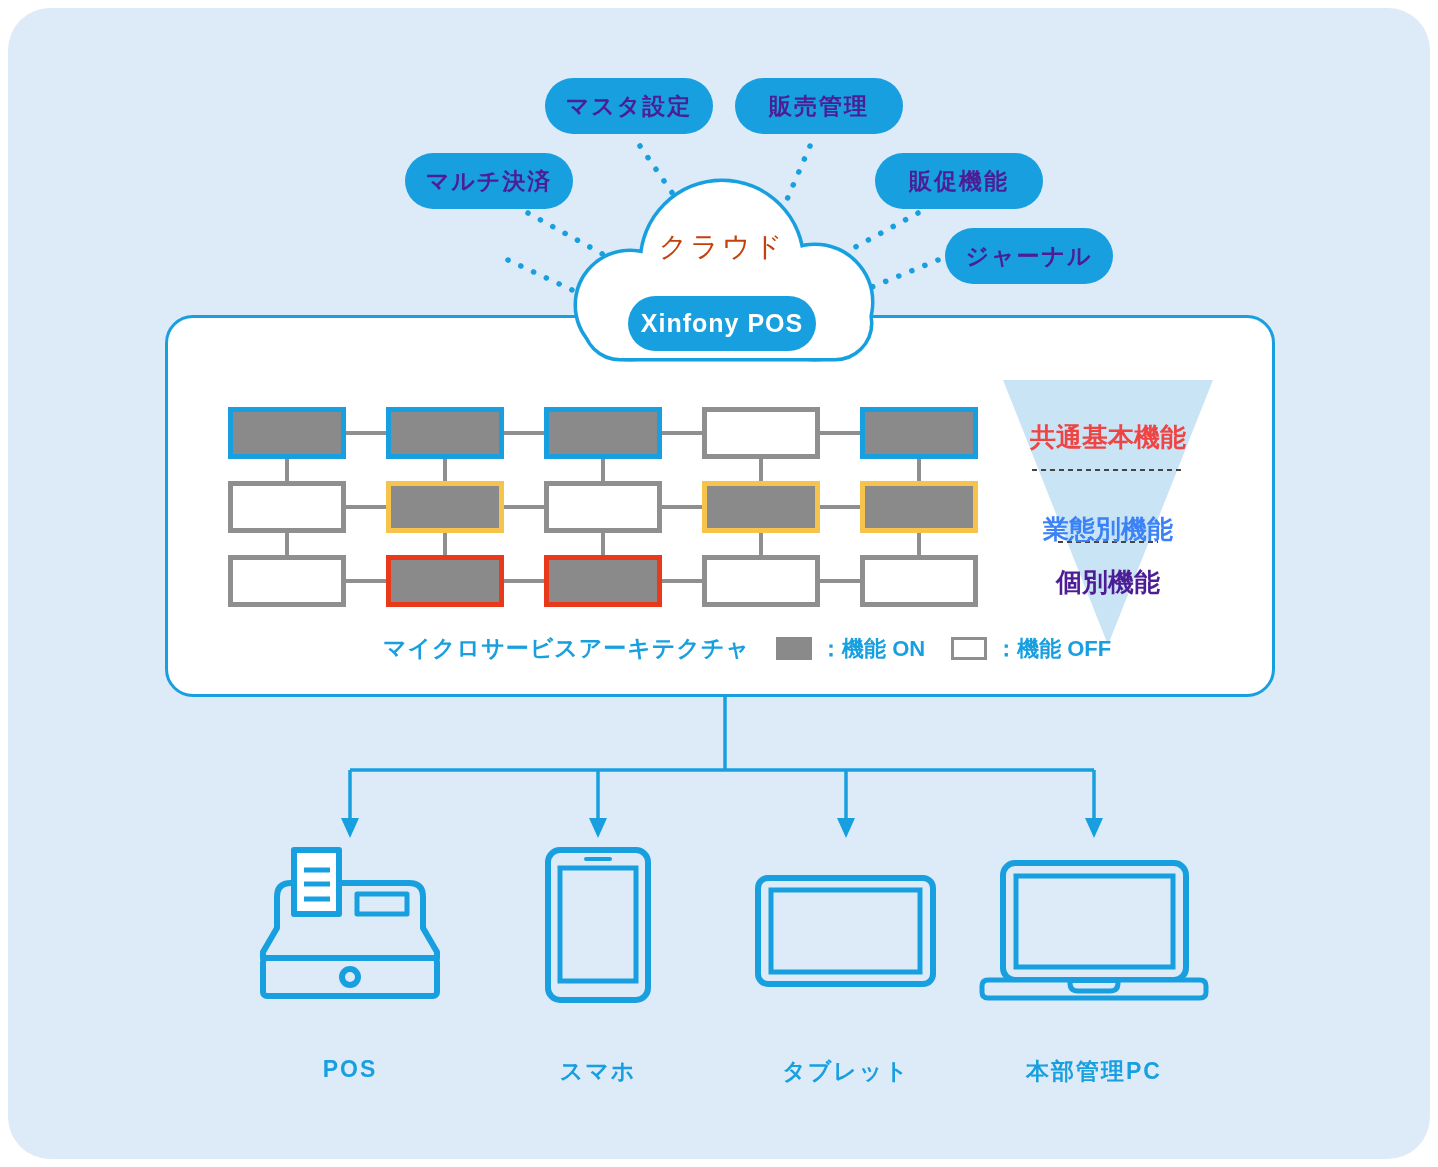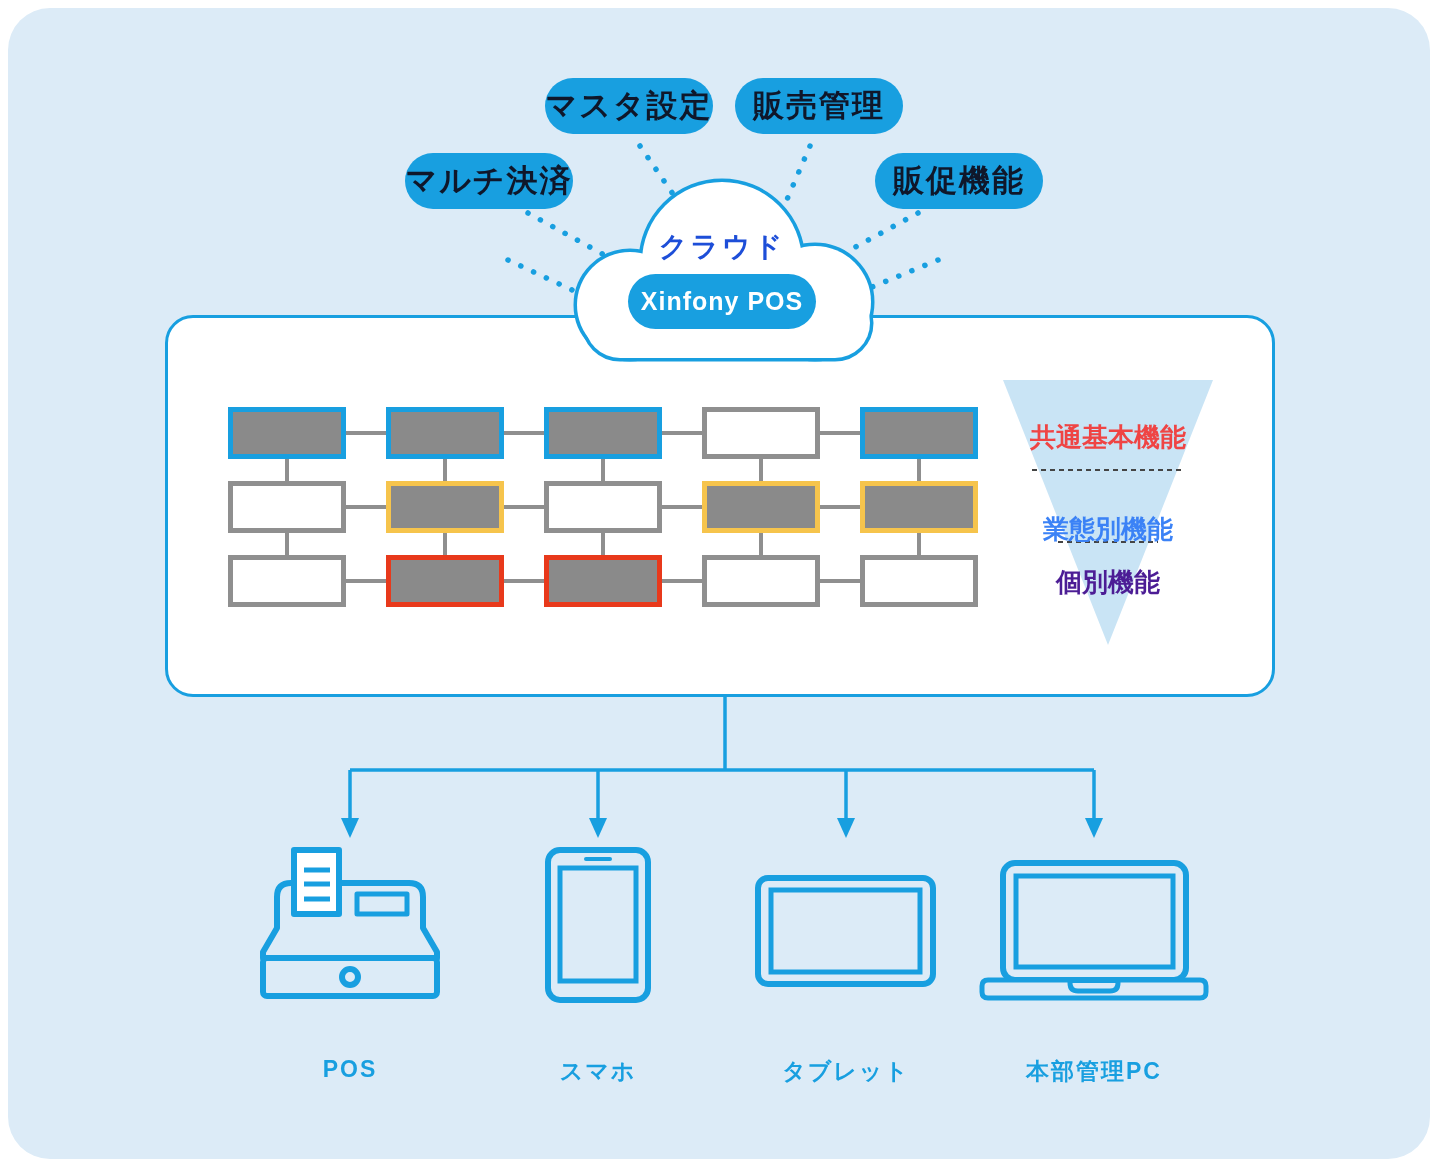--- a/index.html
+++ b/index.html
@@ -2,25 +2,25 @@
 <html><head>
 <meta charset="utf-8">
 <style>
   html,body{margin:0;padding:0;background:#ffffff;font-family:"Liberation Sans","DejaVu Sans",sans-serif;}
   .stage{position:relative;width:1438px;height:1167px;background:#fff;overflow:hidden;}
   .bg{position:absolute;left:8px;top:8px;width:1422px;height:1151px;background:#DCEBF7;border-radius:42px;}
   .panel{position:absolute;left:165px;top:315px;width:1110px;height:382px;background:#ffffff;
          border:3px solid #189FE0;border-radius:28px;box-sizing:border-box;z-index:0;}
   svg.overlay{position:absolute;left:0;top:0;z-index:1;pointer-events:none;}
   .bubble{position:absolute;width:168px;height:56px;background:#189FE0;border-radius:28px;
-          display:flex;align-items:center;justify-content:center;color:#0f172a;font-weight:bold;
-          font-size:31px;letter-spacing:2px;z-index:2;}
-  .cloud-title{position:absolute;left:722px;top:228px;transform:translateX(-50%);color:#1d4ed8;
-          font-size:28px;font-weight:bold;letter-spacing:3px;z-index:2;white-space:nowrap;}
-  .pill{position:absolute;left:628px;top:274px;width:188px;height:55px;background:#189FE0;border-radius:28px;
+          display:flex;align-items:center;justify-content:center;color:#4c1d95;font-weight:bold;
+          font-size:23px;letter-spacing:2px;z-index:2;}
+  .cloud-title{position:absolute;left:722px;top:228px;transform:translateX(-50%);color:#c2410c;
+          font-size:28px;font-weight:normal;letter-spacing:3px;z-index:2;white-space:nowrap;}
+  .pill{position:absolute;left:628px;top:296px;width:188px;height:55px;background:#189FE0;border-radius:28px;
           display:flex;align-items:center;justify-content:center;color:#fff;font-weight:bold;
           font-size:25px;letter-spacing:1px;z-index:2;}
   .gbox{position:absolute;width:118px;height:52px;box-sizing:border-box;background:#fff;
           border:5px solid #8F8F8F;z-index:2;}
   .gbox.on{background:#8A8A8A;}
   .tier-common{border-color:#189FE0;}
   .tier-format{border-color:#F6C44C;}
   .tier-individual{border-color:#E8391B;}
   .legend{position:absolute;left:383px;top:633px;display:flex;align-items:center;gap:26px;z-index:2;}
   .legend .ltitle{color:#189FE0;font-size:23px;font-weight:bold;letter-spacing:1px;white-space:nowrap;}
@@ -142,28 +142,40 @@
       <rect x="1003" y="863" width="183" height="117" rx="12" stroke-width="6"></rect>
       <rect x="1016" y="876" width="157" height="91" stroke-width="5"></rect>
       <path d="M 988 980 L 1070 980 L 1070 983 Q 1070 991 1078 991 L 1110 991 Q 1118 991 1118 983 L 1118 980 L 1200 980 Q 1206 980 1206 986 L 1206 992 Q 1206 998 1200 998 L 988 998 Q 982 998 982 992 L 982 986 Q 982 980 988 980 Z" stroke-width="5"></path>
     </g>
   </svg>
 
   <div class="bubble" style="left:545px;top:78px">マスタ設定</div>
   <div class="bubble" style="left:735px;top:78px">販売管理</div>
   <div class="bubble" style="left:405px;top:153px">マルチ決済</div>
   <div class="bubble" style="left:875px;top:153px">販促機能</div>
+  <div class="bubble" style="left:945px;top:228px">ジャーナル</div>
 
   <div class="cloud-title">クラウド</div>
   <div class="pill">Xinfony POS</div>
 
   <div class="tier-label tl-common">共通基本機能</div>
   <div class="tier-label tl-format">業態別機能</div>
   <div class="tier-label tl-individual">個別機能</div>
 
+  <div class="legend">
+    <span class="ltitle">マイクロサービスアーキテクチャ</span>
+    <span class="lgroup">
+      <span class="sw on"></span>
+      <span class="ltext">：機能 ON</span>
+    </span>
+    <span class="lgroup">
+      <span class="sw off"></span>
+      <span class="ltext">：機能 OFF</span>
+    </span>
+  </div>
 
   <div class="dev-label" style="left:350px">POS</div>
   <div class="dev-label" style="left:598px">スマホ</div>
   <div class="dev-label" style="left:846px">タブレット</div>
   <div class="dev-label" style="left:1094px">本部管理PC</div>
 <div class="gbox on tier-common" style="left: 228px; top: 407px;"></div>
     <div class="gbox on tier-common" style="left: 386px; top: 407px;"></div>
     <div class="gbox on tier-common" style="left: 544px; top: 407px;"></div>
     <div class="gbox" style="left: 702px; top: 407px;"></div>
     <div class="gbox on tier-common" style="left: 860px; top: 407px;"></div>

